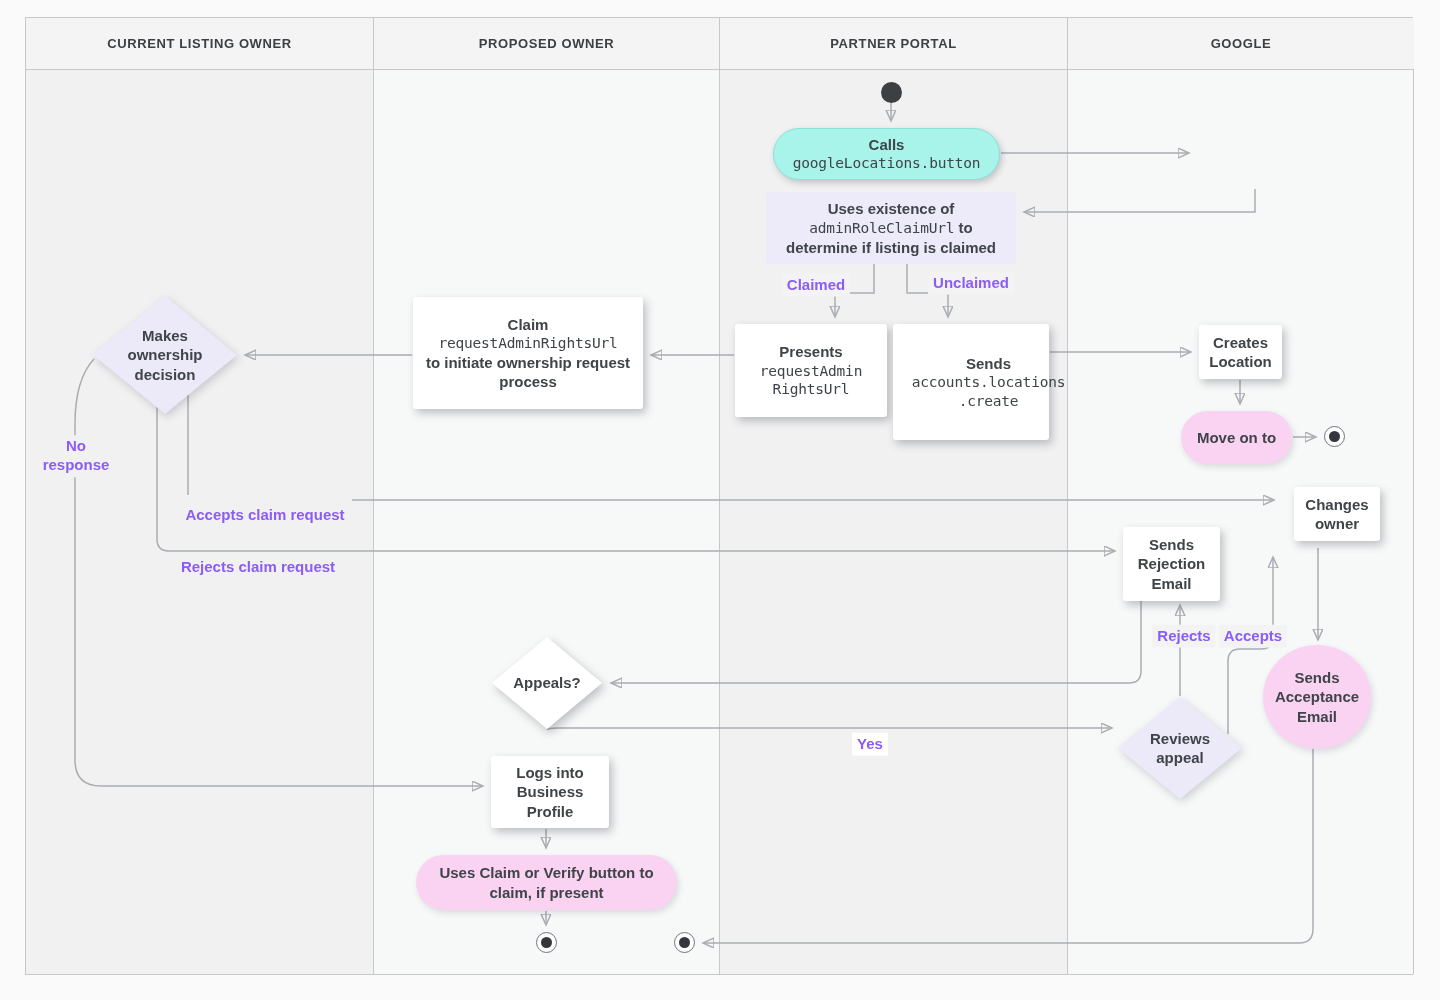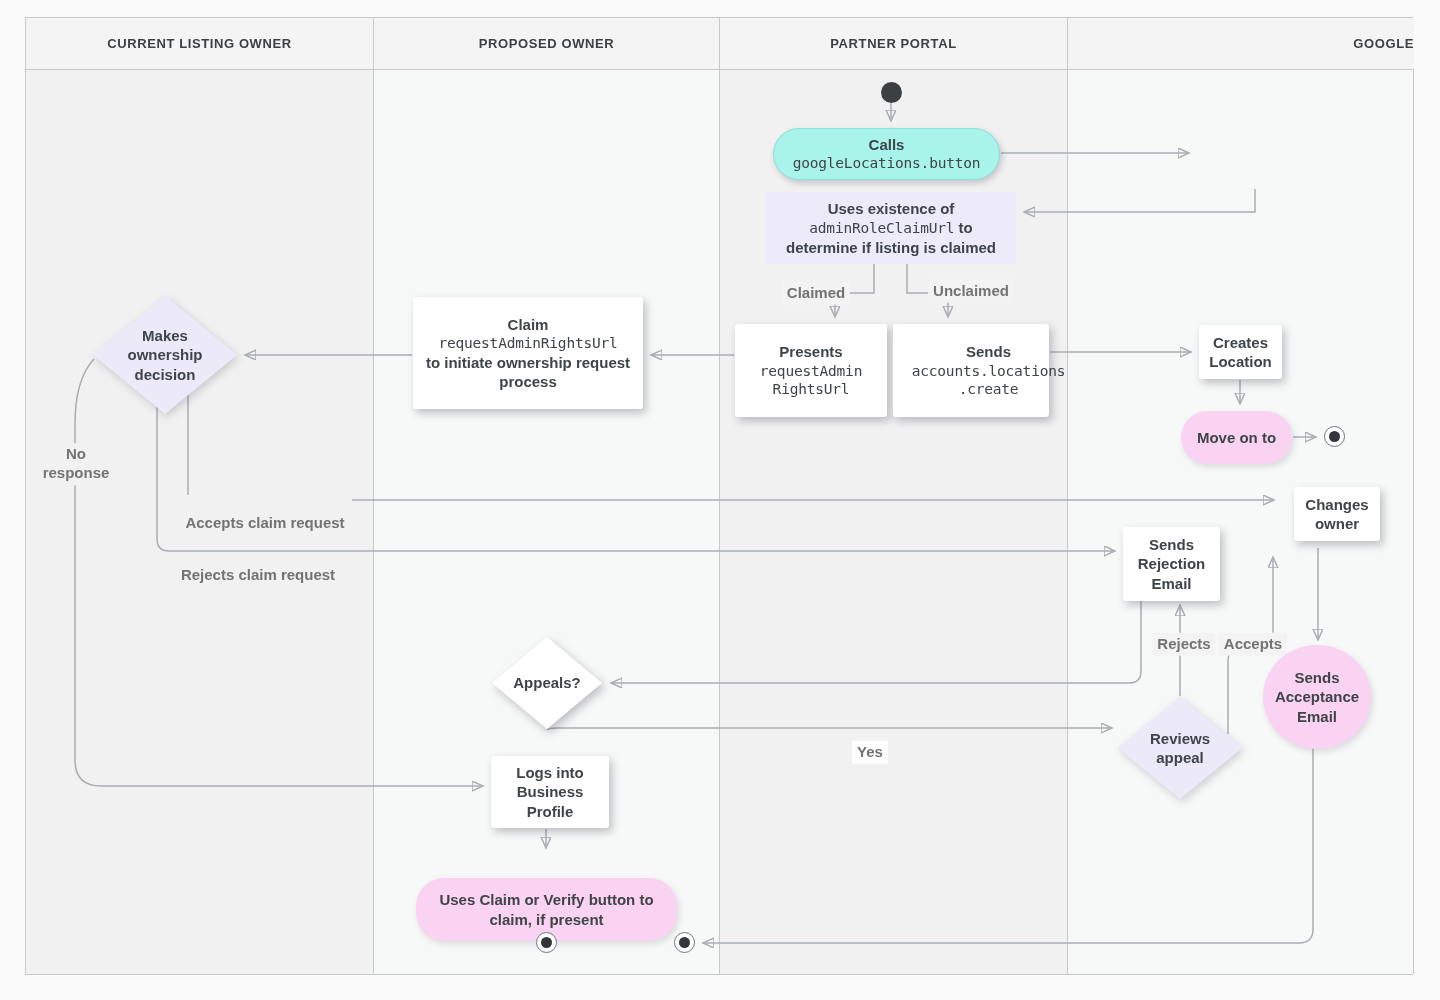--- a/index.html
+++ b/index.html
@@ -11,21 +11,21 @@
   .lane{position:absolute;top:0;bottom:0;box-sizing:border-box;border-right:1px solid #c6c8ca;}
   .lane:last-child{border-right:none;}
   .lane-head{position:absolute;top:0;height:52px;background:#f4f4f5;border-bottom:1px solid #c6c8ca;
              box-sizing:border-box;display:flex;align-items:center;justify-content:center;
              font-size:13px;font-weight:bold;letter-spacing:.6px;color:#3c4043;}
   
   #edges{position:absolute;left:0;top:0;width:1440px;height:1000px;pointer-events:none;}
   #edges path{fill:none;stroke:#a9adb2;stroke-width:1.5;}
   
   .elabel{position:absolute;transform:translate(-50%,-50%);font-size:15px;font-weight:bold;
-          color:#737373;white-space:nowrap;padding:2px 5px;line-height:1.25;text-align:center;margin-top:8px;}
+          color:#8b5cf6;white-space:nowrap;padding:2px 5px;line-height:1.25;text-align:center;}
   .bg-grey{background:#f1f1f2;}
   .bg-lt{background:#f3f3f4;}
   .bg-white{background:#ffffff;}
   
   .node{position:absolute;box-sizing:border-box;display:flex;flex-direction:column;
         align-items:center;justify-content:center;text-align:center;
         font-size:15px;font-weight:bold;line-height:1.28;color:#3f4449;}
   .box{background:#fff;border-radius:3px;box-shadow:3px 4px 8px rgba(55,60,70,.30);}
   .flat{background:#edeafa;border-radius:2px;}
   .pill{border-radius:28px;}
@@ -59,21 +59,21 @@
     <div class="lane" style="left:1042px;width:346px;background:#f7f8f8;"></div>
     <div class="lane-head" style="left:0;width:348px;border-right:1px solid #c6c8ca;">
         <span>CURRENT LISTING OWNER</span>
       </div>
     <div class="lane-head" style="left:348px;width:346px;border-right:1px solid #c6c8ca;">
         <span>PROPOSED OWNER</span>
       </div>
     <div class="lane-head" style="left:694px;width:348px;border-right:1px solid #c6c8ca;">
         <span>PARTNER PORTAL</span>
       </div>
-    <div class="lane-head" style="left:1042px;width:346px;justify-content:flex-end;">
+    <div class="lane-head" style="left:1042px;width:346px;">
         <span>GOOGLE</span>
       </div>
   </div>
 
   <svg id="edges" viewBox="0 0 1440 1000">
     <defs>
       <marker id="arr" markerUnits="userSpaceOnUse" markerWidth="14" markerHeight="12" refX="10" refY="5" orient="auto">
         <path d="M0,0 L11,5 L0,10 Z" fill="#6f767d"></path>
       </marker>
     </defs>
@@ -123,21 +123,21 @@
     <span><span class="code">adminRoleClaimUrl</span> <span>to</span></span>
     <span>determine if listing is claimed</span>
   </div>
 
   <div class="node box" style="left:735px;top:324px;width:152px;height:93px;">
     <span>Presents</span>
     <span class="code">requestAdmin</span>
     <span class="code">RightsUrl</span>
   </div>
 
-  <div class="node box" style="left:893px;top:324px;width:156px;height:93px;padding-left:35px;">
+  <div class="node box" style="left:893px;top:324px;width:156px;height:116px;padding-left:35px;">
     <span>Sends</span>
     <span class="code">accounts.locations</span>
     <span class="code">.create</span>
   </div>
 
   <div class="node box" style="left:413px;top:297px;width:230px;height:112px;padding:4px 10px;">
     <span>Claim</span>
     <span class="code">requestAdminRightsUrl</span>
     <span>to initiate ownership request process</span>
   </div>
@@ -181,21 +181,21 @@
   </div>
 
   <div class="node ellipse pink" style="left:1263px;top:645px;width:108px;height:104px;">
     <span style="width:92px;">Sends Acceptance Email</span>
   </div>
 
   <div class="node box" style="left:491px;top:756px;width:118px;height:72px;padding:2px;">
     <span style="width:80px;">Logs into Business Profile</span>
   </div>
 
-  <div class="node pill pink" style="left:416px;top:855px;width:261px;height:63px;padding:2px 14px;margin-top:23px;">
+  <div class="node pill pink" style="left:416px;top:855px;width:261px;height:55px;padding:2px 14px;">
     <span>Uses Claim or Verify button to claim, if present</span>
   </div>
 
   <div class="end-dot" style="left:536px;top:932px;">
       <span></span>
     </div>
   <div class="end-dot" style="left:674px;top:932px;">
       <span></span>
     </div>
 

